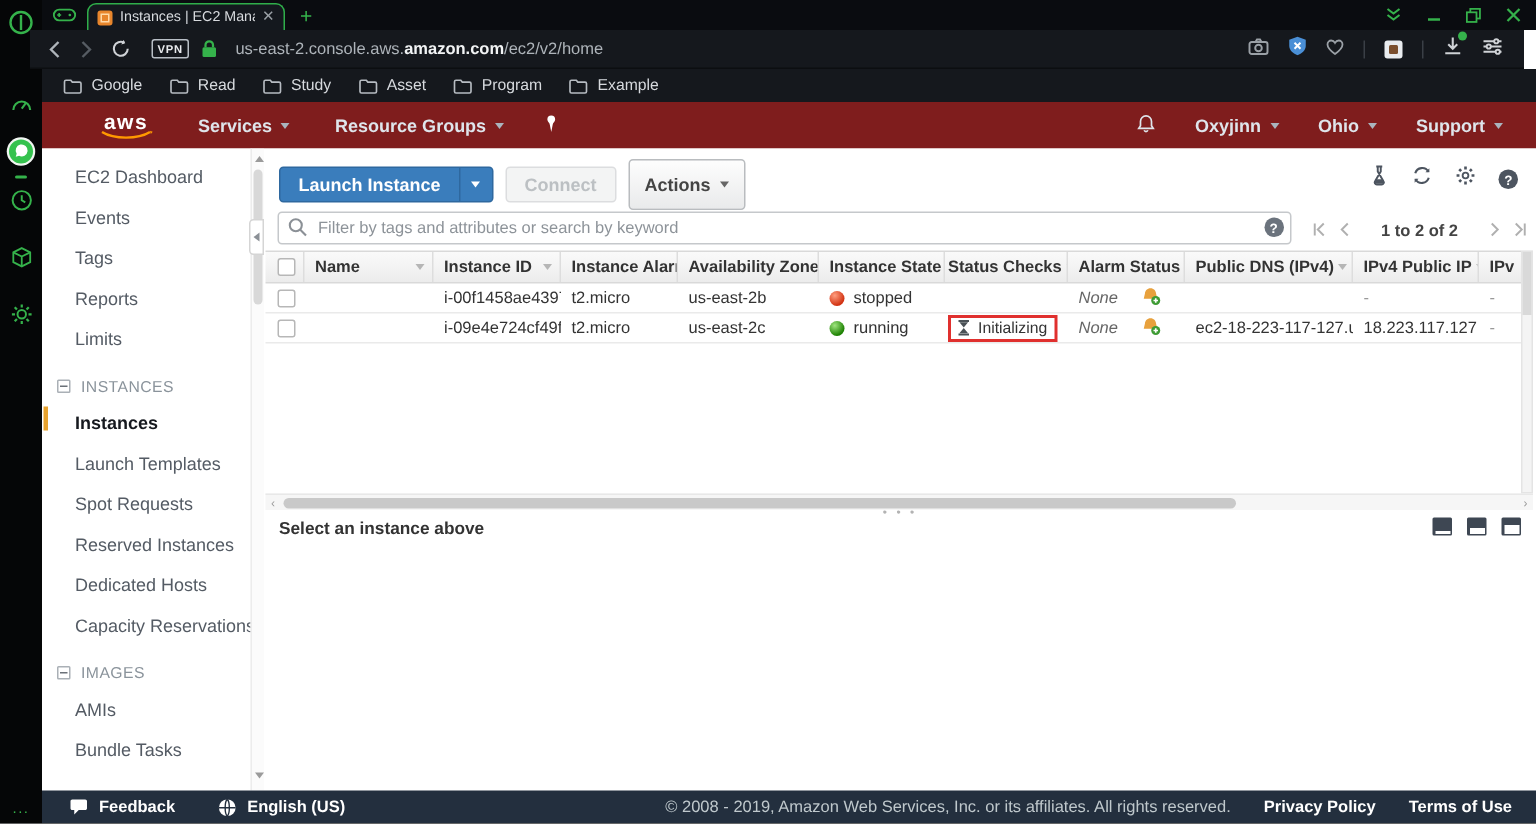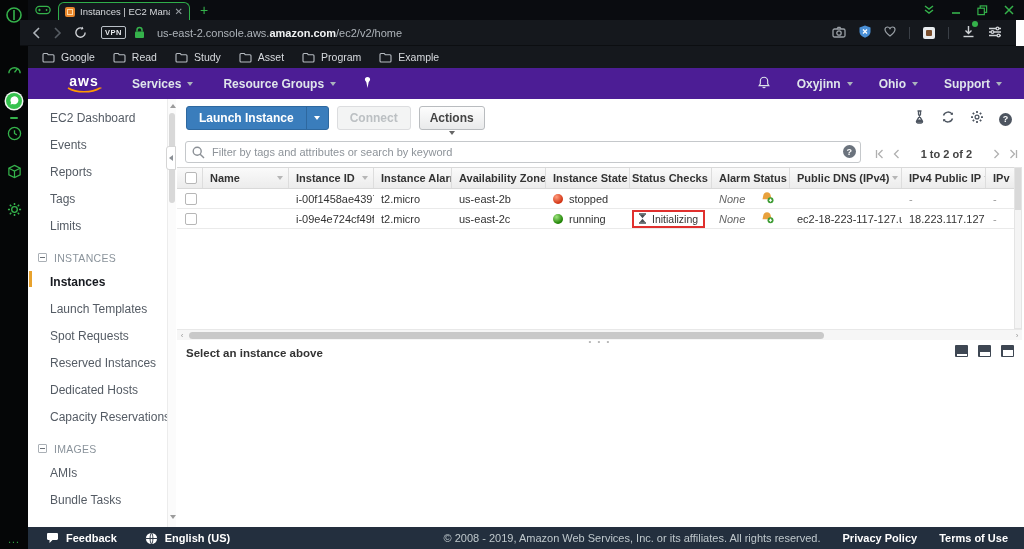--- a/index.html
+++ b/index.html
@@ -34,21 +34,21 @@
   .ext-tile { width:12px; height:12px; background:#e9ecef; border-radius:2px; position:relative; }
   .ext-tile:after { content:""; position:absolute; left:3px; top:3px; width:6px; height:6px; background:#7b4f2e; border-radius:1px; }
   .dl-wrap { position:relative; }
   .dl-dot { position:absolute; right:-3px; top:-3px; width:6px; height:6px; border-radius:50%; background:#35b24b; }
 
   .bookmarks { position:absolute; left:28px; top:46px; width:996px; height:22px; background:#15181d; display:flex; align-items:center; gap:18px; padding-left:14px; }
   .bm { display:flex; align-items:center; gap:6px; }
   .bm-label { color:#d7dade; font-size:10.5px; }
 
   
-  .awsnav { position:absolute; left:28px; top:68px; width:996px; height:31px; background:#4c1d95; display:flex; align-items:center; color:#e8eef4; font-size:12px; }
+  .awsnav { position:absolute; left:28px; top:68px; width:996px; height:31px; background:#7f1d1d; display:flex; align-items:center; color:#e8eef4; font-size:12px; }
   .aws-logo { margin-left:38px; position:relative; width:36px; text-align:center; }
   .aws-logo-text { color:#fff; font-weight:bold; font-size:14px; letter-spacing:1px; }
   .nav-item { display:flex; align-items:center; gap:6px; margin-left:30px; font-weight:bold; color:#dfe5eb; }
   .caret { width:0; height:0; border-left:3.5px solid transparent; border-right:3.5px solid transparent; border-top:4px solid #aab4bd; }
   .awsnav-right { margin-left:auto; display:flex; align-items:center; gap:26px; padding-right:22px; }
   .pin-wrap { margin-left:26px; }
 
   
   .sidebar { position:absolute; left:28px; top:99px; width:148px; height:428px; background:#fff; font-size:12px; color:#545b64; overflow:hidden; }
   .sb-inner { padding:8px 0 0 22px; }
@@ -70,21 +70,21 @@
 
   
   .main { position:absolute; left:176px; top:99px; width:848px; height:428px; background:#fff; }
   .btnrow { position:absolute; left:10px; top:7px; display:flex; align-items:center; gap:8px; }
   .btn { height:24px; border-radius:3px; font-size:12px; font-weight:bold; display:flex; align-items:center; cursor:pointer; }
   .btn-launch { background:#3a7dbc; color:#fff; border:1px solid #2e689f; padding:0; }
   .btn-launch .lbl { padding:0 12px; }
   .btn-launch .split { width:22px; align-self:stretch; display:flex; align-items:center; justify-content:center; border-left:1px solid #2e689f; }
   .btn-launch .caret { border-top-color:#fff; }
   .btn-connect { background:#f3f4f4; color:#bcc0c3; border:1px solid #dcdddf; padding:4px 12px; }
-  .btn-actions { background:linear-gradient(#fdfdfd,#e9eaeb); color:#444; border:1px solid #b9bcbf; padding:4px 10px; gap:6px;flex-direction:column; }
+  .btn-actions { background:linear-gradient(#fdfdfd,#e9eaeb); color:#444; border:1px solid #b9bcbf; padding:16px 10px; gap:6px; }
   .btn-actions .caret { border-top-color:#666; }
   .tool-icons { position:absolute; right:12px; top:11px; display:flex; align-items:center; gap:15px; }
   .help-circle { width:13px; height:13px; border-radius:50%; background:#4d5560; color:#fff; font-size:9px; font-weight:bold; display:flex; align-items:center; justify-content:center; }
 
   .filterrow { position:absolute; left:9px; top:42px; width:833px; display:flex; align-items:flex-end; }
   .filter-input-wrap { position:relative; width:719px; height:22px; }
   .filter-input { width:100%; height:100%; border:1px solid #c5c8cb; border-radius:3px; padding:0 24px 0 26px; font-size:11px; color:#333; font-family:"Liberation Sans",sans-serif; background:#fff; }
   .filter-input::placeholder { color:#8d9399; }
   .filter-mag { position:absolute; left:7px; top:4px; }
   .filter-help { position:absolute; right:5px; top:4px; }
@@ -355,22 +355,22 @@
           <span>Support</span>
           <span class="caret"></span>
         </span>
     </div>
   </div>
 
   <div class="sidebar">
     <div class="sb-inner">
       <div class="sb-item">EC2 Dashboard</div>
       <div class="sb-item">Events</div>
+      <div class="sb-item">Tags</div>
       <div class="sb-item">Reports</div>
-      <div class="sb-item">Tags</div>
       <div class="sb-item">Limits</div>
 
       <div class="sb-sec">
           <span class="minus-icon"></span>
           <span class="sb-sec-label">INSTANCES</span>
         </div>
       <div class="sb-item sel">Instances</div>
       <div class="sb-item">Launch Templates</div>
       <div class="sb-item">Spot Requests</div>
       <div class="sb-item">Reserved Instances</div>

